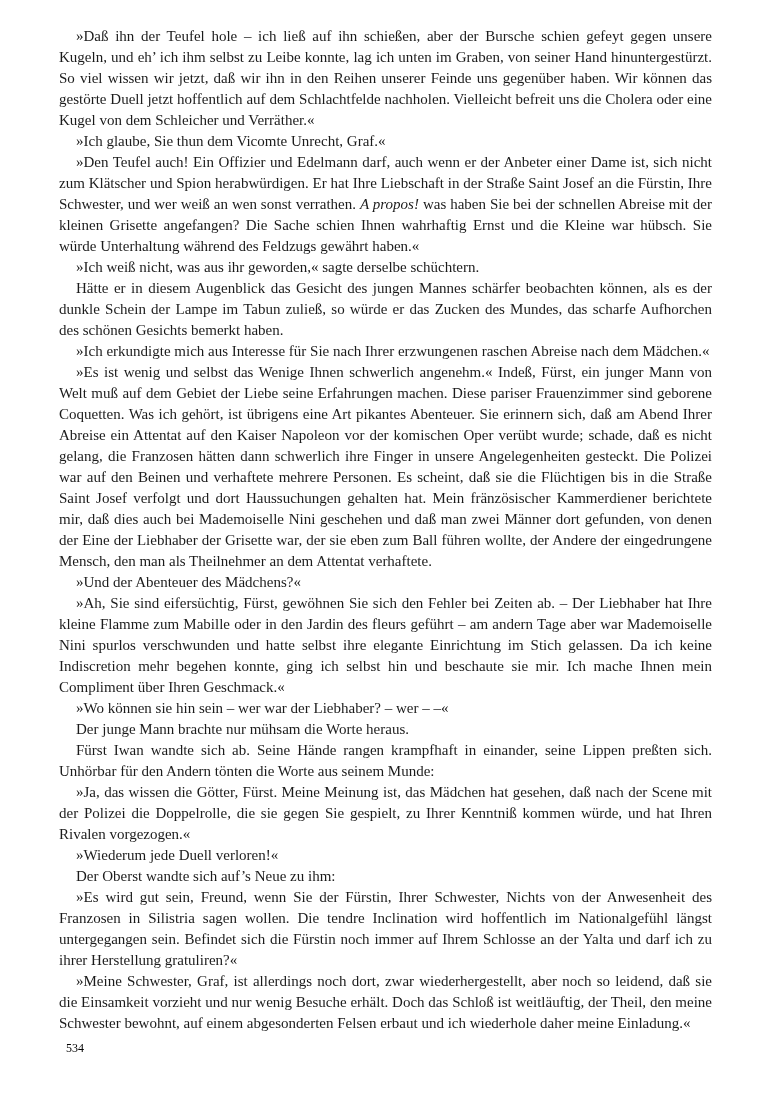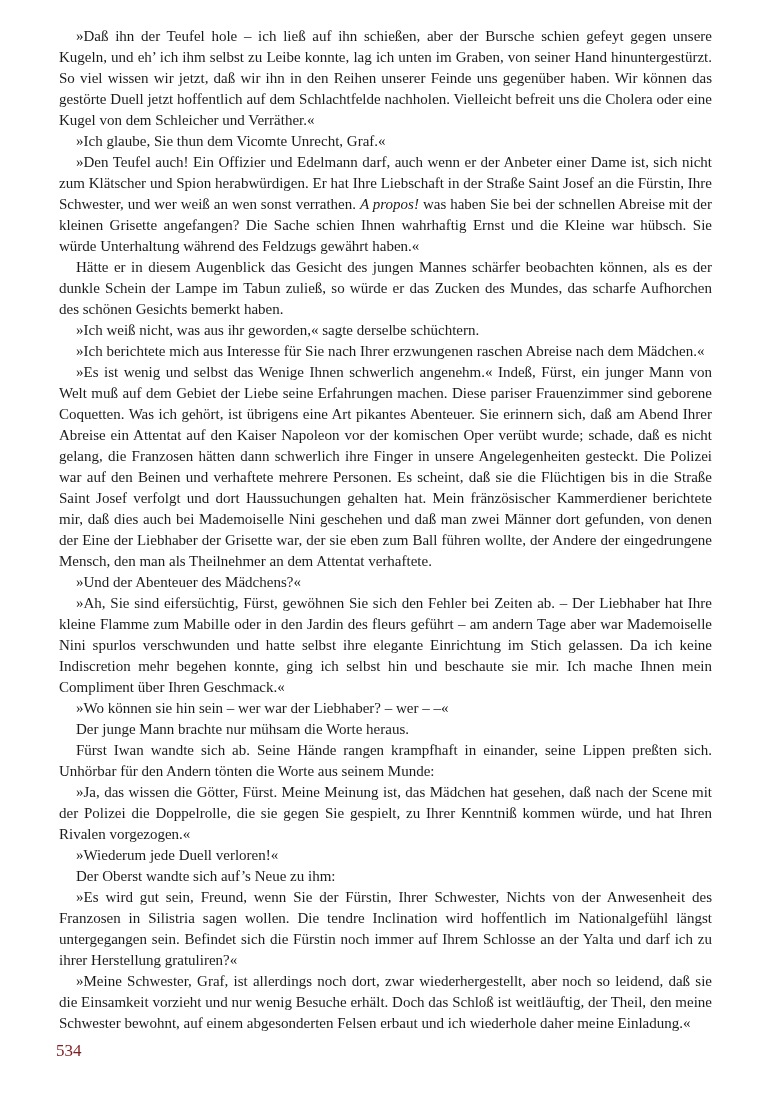--- a/index.html
+++ b/index.html
@@ -25,38 +25,38 @@
     -webkit-hyphens: auto;
   }
   .textblock p {
     margin: 0;
     padding: 0;
     text-indent: 17px;
   }
   .textblock em { font-style: italic; }
   .pagenum {
     position: absolute;
-    left: 56px;
+    left: 66px;
     top: 1041px;
     font-family: "Liberation Serif", "DejaVu Serif", serif;
-    font-size: 17px;
-    color: #7f1d1d;
+    font-size: 12px;
+    color: #000000;
   }
 </style>
 </head>
 <body>
 
 <div class="page" style="background: rgb(255, 255, 255);">
   <div class="textblock" id="textblock" style="color: rgb(27, 27, 27);">
       <p><span>»Daß ihn der Teufel hole – ich ließ auf ihn schießen, aber der Bursche schien gefeyt gegen unsere Kugeln, und eh’ ich ihm selbst zu Leibe konnte, lag ich unten im Graben, von seiner Hand hinuntergestürzt. So viel wissen wir jetzt, daß wir ihn in den Reihen unserer Feinde uns gegenüber haben. Wir können das gestörte Duell jetzt hoffentlich auf dem Schlachtfelde nachholen. Vielleicht befreit uns die Cholera oder eine Kugel von dem Schleicher und Verräther.«</span></p>
       <p><span>»Ich glaube, Sie thun dem Vicomte Unrecht, Graf.«</span></p>
       <p><span>»Den Teufel auch! Ein Offizier und Edelmann darf, auch wenn er der Anbeter einer Dame ist, sich nicht zum Klätscher und Spion herabwürdigen. Er hat Ihre Liebschaft in der Straße Saint Josef an die Fürstin, Ihre Schwester, und wer weiß an wen sonst verrathen. </span><em>A propos!</em><span> was haben Sie bei der schnellen Abreise mit der kleinen Grisette angefangen? Die Sache schien Ihnen wahrhaftig Ernst und die Kleine war hübsch. Sie würde Unterhaltung während des Feldzugs gewährt haben.«</span></p>
+      <p><span>»Ich weiß nicht, was aus ihr geworden,« sagte derselbe schüchtern.</span></p>
       <p><span>Hätte er in diesem Augenblick das Gesicht des jungen Mannes schärfer beobachten können, als es der dunkle Schein der Lampe im Tabun zuließ, so würde er das Zucken des Mundes, das scharfe Aufhorchen des schönen Gesichts bemerkt haben.</span></p>
-      <p><span>»Ich weiß nicht, was aus ihr geworden,« sagte derselbe schüchtern.</span></p>
-      <p><span>»Ich berichtete mich aus Interesse für Sie nach Ihrer erzwungenen raschen Abreise nach dem Mädchen.«</span></p>
+      <p><span>»Ich erkundigte mich aus Interesse für Sie nach Ihrer erzwungenen raschen Abreise nach dem Mädchen.«</span></p>
       <p><span>»Es ist wenig und selbst das Wenige Ihnen schwerlich angenehm.« Indeß, Fürst, ein junger Mann von Welt muß auf dem Gebiet der Liebe seine Erfahrungen machen. Diese pariser Frauenzimmer sind geborene Coquetten. Was ich gehört, ist übrigens eine Art pikantes Abenteuer. Sie erinnern sich, daß am Abend Ihrer Abreise ein Attentat auf den Kaiser Napoleon vor der komischen Oper verübt wurde; schade, daß es nicht gelang, die Franzosen hätten dann schwerlich ihre Finger in unsere Angelegenheiten gesteckt. Die Polizei war auf den Beinen und verhaftete mehrere Personen. Es scheint, daß sie die Flüchtigen bis in die Straße Saint Josef verfolgt und dort Haussuchungen gehalten hat. Mein fränzösischer Kammerdiener berichtete mir, daß dies auch bei Mademoiselle Nini geschehen und daß man zwei Männer dort gefunden, von denen der Eine der Liebhaber der Grisette war, der sie eben zum Ball führen wollte, der Andere der eingedrungene Mensch, den man als Theilnehmer an dem Attentat verhaftete.</span></p>
       <p><span>»Und der Abenteuer des Mädchens?«</span></p>
       <p><span>»Ah, Sie sind eifersüchtig, Fürst, gewöhnen Sie sich den Fehler bei Zeiten ab. – Der Liebhaber hat Ihre kleine Flamme zum Mabille oder in den Jardin des fleurs geführt – am andern Tage aber war Mademoiselle Nini spurlos verschwunden und hatte selbst ihre elegante Einrichtung im Stich gelassen. Da ich keine Indiscretion mehr begehen konnte, ging ich selbst hin und beschaute sie mir. Ich mache Ihnen mein Compliment über Ihren Geschmack.«</span></p>
       <p><span>»Wo können sie hin sein – wer war der Liebhaber? – wer – –«</span></p>
       <p><span>Der junge Mann brachte nur mühsam die Worte heraus.</span></p>
       <p><span>Fürst Iwan wandte sich ab. Seine Hände rangen krampfhaft in einander, seine Lippen preßten sich. Unhörbar für den Andern tönten die Worte aus seinem Munde:</span></p>
       <p><span>»Ja, das wissen die Götter, Fürst. Meine Meinung ist, das Mädchen hat gesehen, daß nach der Scene mit der Polizei die Doppelrolle, die sie gegen Sie gespielt, zu Ihrer Kenntniß kommen würde, und hat Ihren Rivalen vorgezogen.«</span></p>
       <p><span>»Wiederum jede Duell verloren!«</span></p>
       <p><span>Der Oberst wandte sich auf’s Neue zu ihm:</span></p>
       <p><span>»Es wird gut sein, Freund, wenn Sie der Fürstin, Ihrer Schwester, Nichts von der Anwesenheit des Franzosen in Silistria sagen wollen. Die tendre Inclination wird hoffentlich im Nationalgefühl längst untergegangen sein. Befindet sich die Fürstin noch immer auf Ihrem Schlosse an der Yalta und darf ich zu ihrer Herstellung gratuliren?«</span></p>

